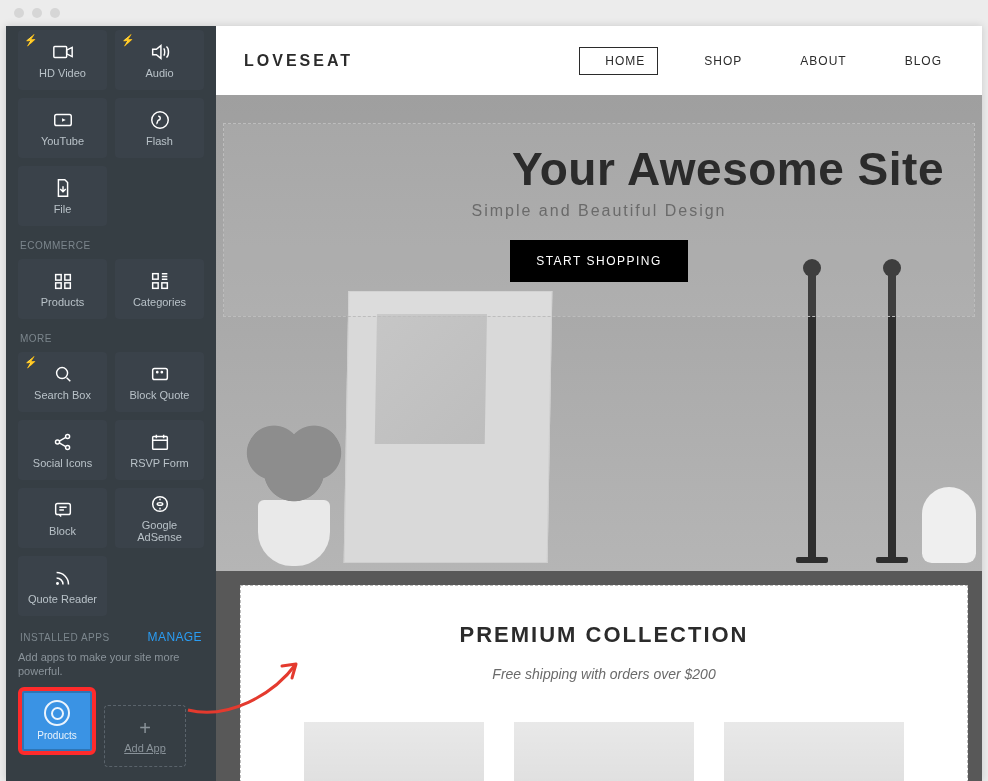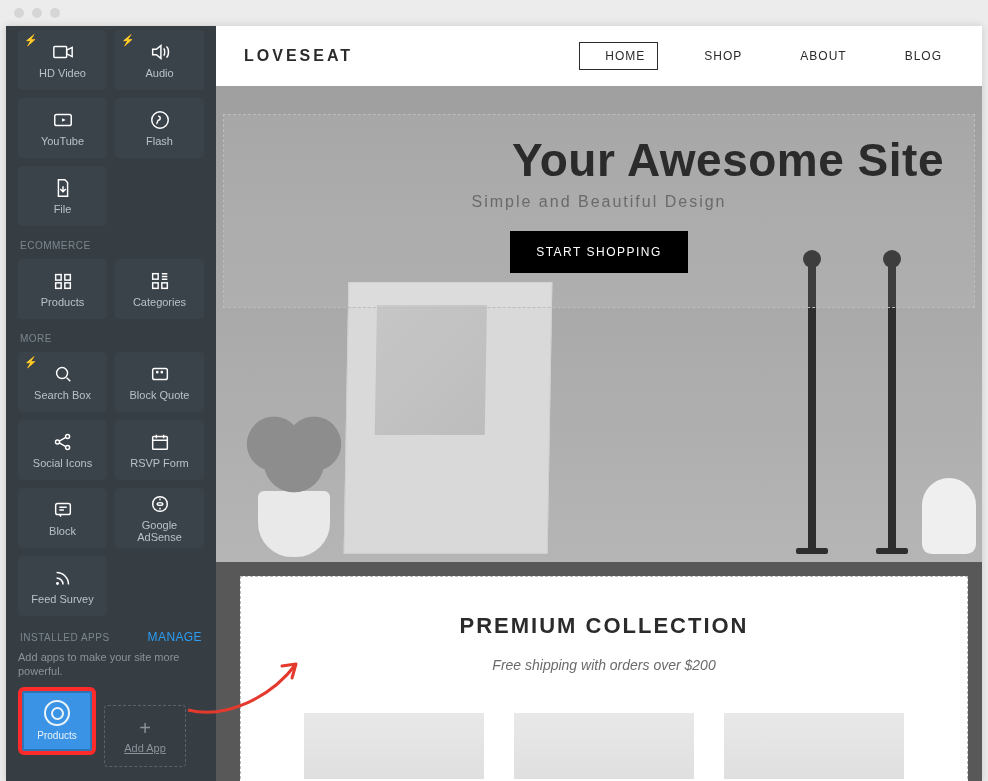--- a/index.html
+++ b/index.html
@@ -35,21 +35,21 @@
   .installed-row{display:flex;gap:8px;align-items:flex-start;}
   .insta{width:70px;height:60px;background:var(--blue);border-radius:6px;display:flex;flex-direction:column;align-items:center;justify-content:center;gap:4px;position:relative;border:4px solid var(--red);box-shadow:0 0 0 2px rgba(0,0,0,.2) inset;cursor:pointer;}
   .insta .ig{width:22px;height:22px;border-radius:50%;border:2px solid rgba(255,255,255,.9);display:flex;align-items:center;justify-content:center;}
   .insta .ig::after{content:"";width:9px;height:9px;border-radius:50%;border:2px solid rgba(255,255,255,.9);}
   .insta .lbl{color:#eaf3fb;font-size:10px;}
   .addapp{width:80px;height:60px;border:1px dashed #5a636b;border-radius:4px;display:flex;flex-direction:column;align-items:center;justify-content:center;gap:4px;color:#8a939a;cursor:pointer;margin-top:18px;}
   .addapp .plus{font-size:20px;line-height:1;color:#8a939a;}
   .addapp .lbl{font-size:11px;text-decoration:underline;}
   
   .canvas{flex:1;background:#585858;position:relative;overflow:hidden;}
-  .topbar{background:#fff;height:60px;display:flex;align-items:center;padding:0 28px;justify-content:space-between;}
+  .topbar{background:#fff;height:69px;display:flex;align-items:center;padding:0 28px;justify-content:space-between;}
   .brand{letter-spacing:3px;font-weight:700;color:#2b2b2b;font-size:16px;}
   .nav{display:flex;gap:34px;align-items:center;}
   .nav a{font-size:12px;letter-spacing:1px;color:#2b2b2b;text-decoration:none;padding:6px 12px;}
   .nav a.active{border:1.5px solid #2b2b2b;padding-left:25px;}
   .hero{height:476px;background:#a8a8a8;position:relative;display:flex;align-items:flex-start;justify-content:center;}
   .hero .scene{position:absolute;inset:0;background:linear-gradient(180deg,#9f9f9f,#b5b5b5);}
   .scene .plant{position:absolute;left:42px;bottom:5px;}
   .scene .plant .pot{width:72px;height:66px;background:#e9e9e9;border-radius:6px 6px 34px 34px;}
   .scene .plant .leaves{width:100px;height:92px;position:absolute;bottom:58px;left:-14px;border-radius:50%;background:radial-gradient(circle at 50% 60%,#8d8d8d 0 40%,transparent 41%),radial-gradient(circle at 30% 40%,#8d8d8d 0 30%,transparent 31%),radial-gradient(circle at 70% 40%,#8d8d8d 0 30%,transparent 31%);}
   .scene .canvasart{position:absolute;left:130px;bottom:8px;width:202px;height:270px;background:#d9d9d9;border:1px solid #cfcfcf;transform:skewX(-1deg);}
@@ -228,21 +228,21 @@
 AdSense</span>
         </div>
         <div class="tile">
           <span class="ico">
             <svg viewBox="0 0 24 24">
                 <path d="M5 12a7 7 0 017 7"></path>
                 <path d="M5 6a13 13 0 0113 13"></path>
                 <circle cx="6" cy="18" r="1.6" fill="#fff" stroke="none"></circle>
               </svg>
           </span>
-          <span class="lbl">Feed Survey</span>
+          <span class="lbl">Quote Reader</span>
         </div>
       </div>
 
       <div class="installed">
         <div class="installed-head">
           <span class="ttl">INSTALLED APPS</span>
           <span class="mng">MANAGE</span>
         </div>
         <div class="desc">Add apps to make your site more powerful.</div>
         <div class="installed-row">

